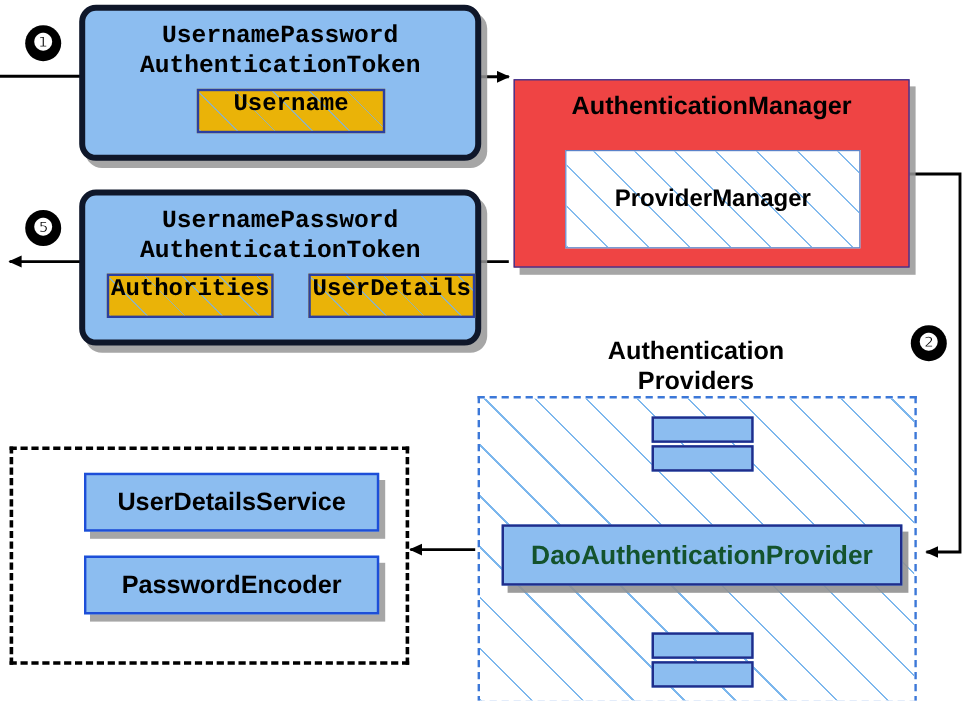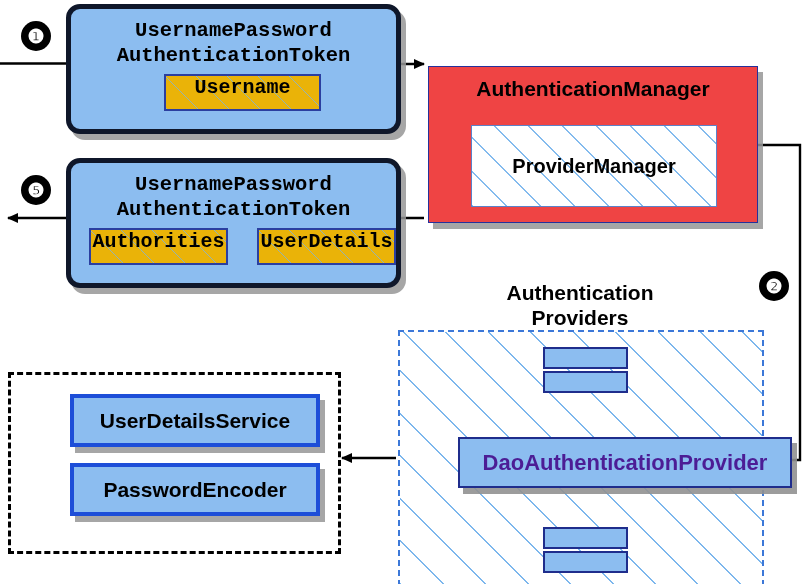--- a/index.html
+++ b/index.html
@@ -108,33 +108,33 @@
     position:absolute;
     background:#8CBDF0;
     border:2px solid #1F2D8C;
   }
   .dao-box{
     position:absolute;
     background:#8CBDF0;
     border:2px solid #1F2D8C;
     box-shadow:5px 6px 0 0 rgba(145,145,145,.9);
     display:flex;align-items:center;justify-content:center;
-    font-weight:bold;font-size:22px;color:#4c1d95;margin-left:40px;
+    font-weight:bold;font-size:22px;color:#14532d;
   }
 
   
   .svc-region{
     position:absolute;
     border:3px dashed #000000;
     background:#ffffff;
   }
   .svc-box{
     position:absolute;
     background:#8CBDF0;
-    border:4px solid #1d4ed8;
+    border:2px solid #1d4ed8;
     box-shadow:5px 6px 0 0 rgba(150,150,150,.85);
     display:flex;align-items:center;justify-content:center;
     font-weight:bold;font-size:21px;color:#000;
   }
 
   
   #wires{position:absolute;left:0;top:0;width:803px;height:584px;pointer-events:none;}
 </style>
 </head>
 <body>

